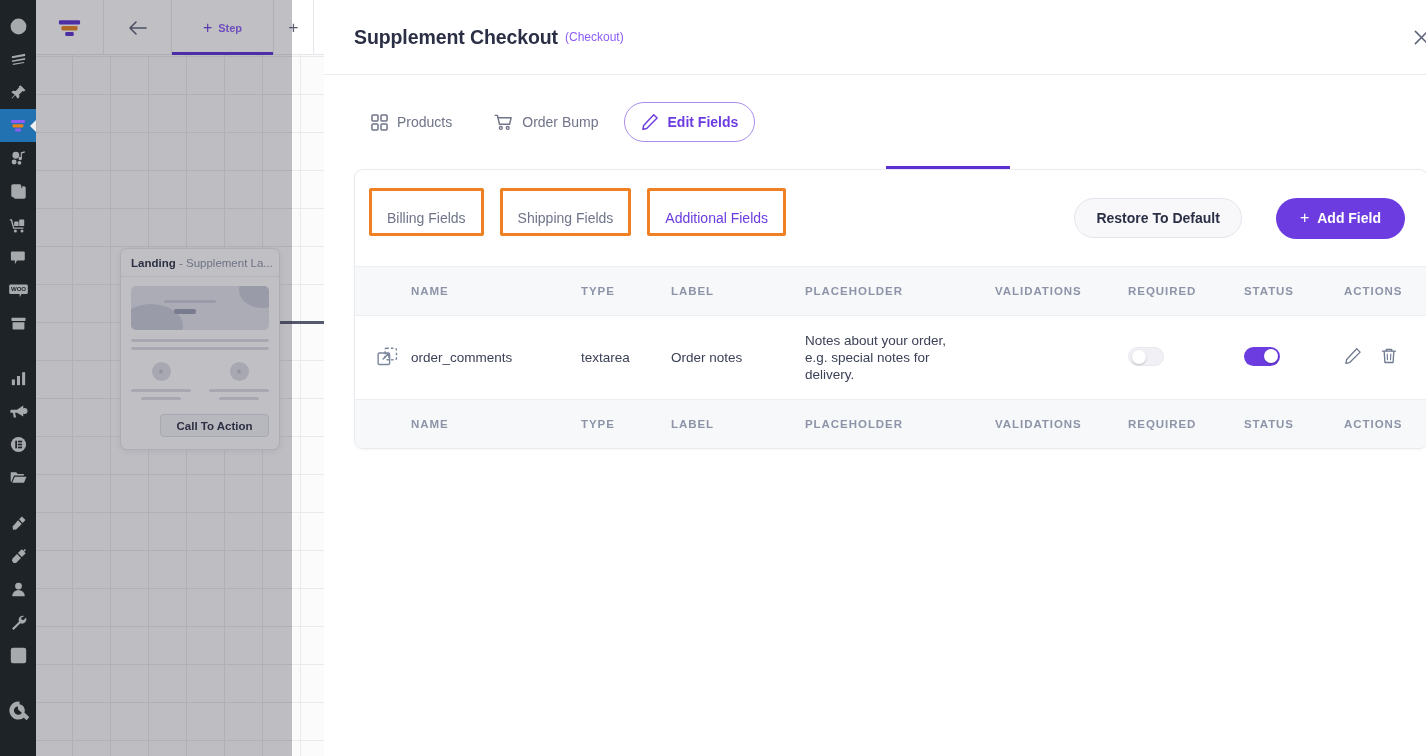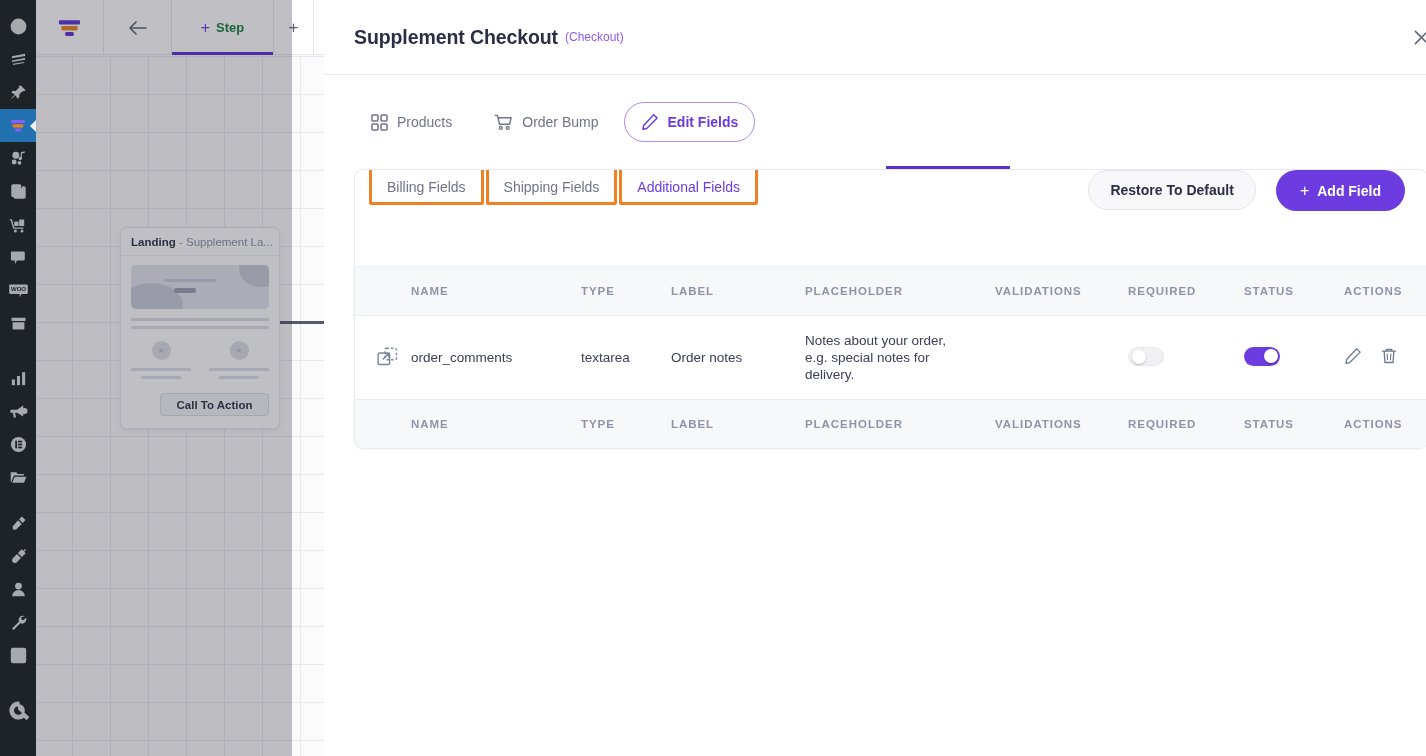--- a/index.html
+++ b/index.html
@@ -67,32 +67,32 @@
   .tb-cell {
     display: flex; align-items: center; justify-content: center;
     border-right: 1px solid #e6e7ec;
     position: relative;
     height: 55px;
   }
   .tb-logo { width: 68px; }
   .tb-back { width: 68px; }
   .tb-step { width: 102px; gap: 6px; }
   .tb-step .lbl {
-    color: #15803d; font-size: 13px; font-weight: 600;
+    color: #8b5cf6; font-size: 11px; font-weight: 600;
   }
   .tb-step .plus { color: #6c3ce0; font-size: 16px; line-height: 1; font-weight: 400;}
   .tb-step::after {
     content: ""; position: absolute; left: 0; right: 0; bottom: 0;
     height: 3px; background: #5b2fd1;
   }
   .tb-add { width: 40px; color: #5a5f72; font-size: 17px; }
 
   .step-card {
     position: absolute;
-    left: 84px; top: 227px;
+    left: 84px; top: 248px;
     width: 160px;
     background: #ffffff;
     border: 1px solid #e3e4ea;
     border-radius: 7px;
     box-shadow: 0 2px 6px rgba(20,22,40,.07);
     overflow: hidden;
   }
   .step-card .sc-head {
     padding: 8px 10px 7px 10px;
     border-bottom: 1px solid #edeef2;
@@ -199,23 +199,23 @@
     margin: 0 30px;
     border: 1px solid #e9eaf0;
     border-radius: 9px;
     background: #ffffff;
     box-shadow: 0 1px 3px rgba(20,22,40,.04);
     overflow: hidden;
     flex: none;
   }
   .panel-top {
     height: 96px;
-    display: flex; 
+    display: flex; align-items: center;
     padding: 0 22px;
-    gap: 0;
+    gap: 14px;
   }
   .chip-wrap { position: relative; margin-right: 18px; }
   .chip-wrap:last-of-type { margin-right: 0; }
   .chip {
     height: 34px; padding: 0 10px;
     display: flex; align-items: center;
     font-size: 14px; color: #6f7489;
     background: #ffffff;
     border-radius: 4px;
   }

